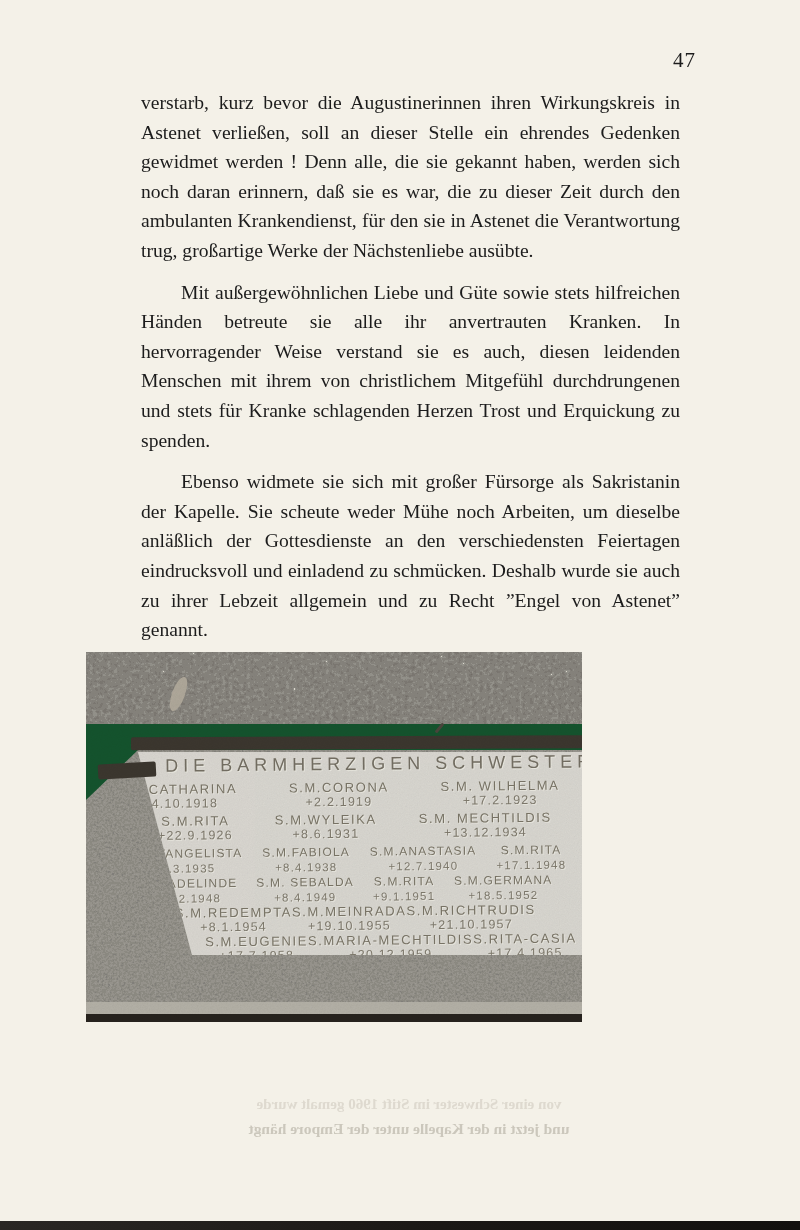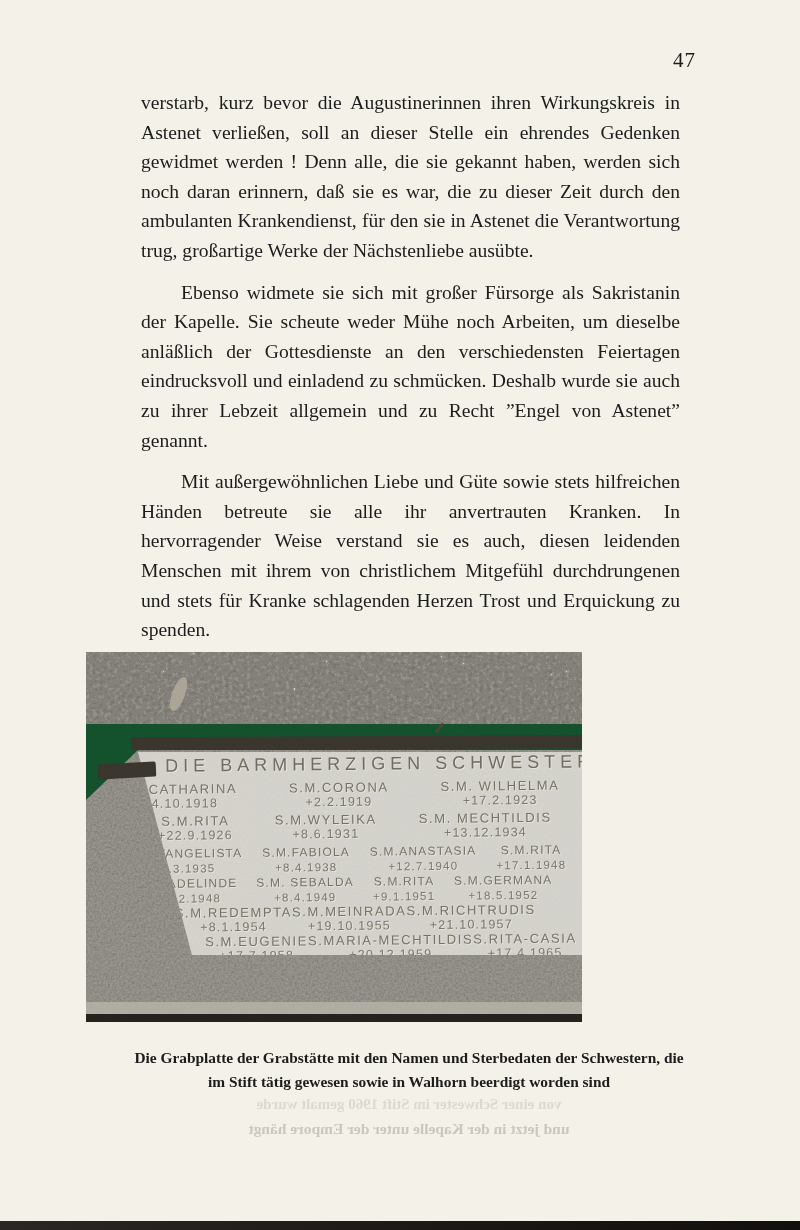--- a/index.html
+++ b/index.html
@@ -159,22 +159,22 @@
           <feFuncA type="linear" slope="0" intercept="1"></feFuncA>
         </filter>
       </defs>
     </svg>
   </div>
 
   <div class="page-number">47</div>
 
   <div class="text-block">
     <p>verstarb, kurz bevor die Augustinerinnen ihren Wirkungskreis in Astenet verließen, soll an dieser Stelle ein ehrendes Gedenken gewidmet werden ! Denn alle, die sie gekannt haben, werden sich noch daran erinnern, daß sie es war, die zu dieser Zeit durch den ambulanten Krankendienst, für den sie in Astenet die Verantwortung trug, großartige Werke der Nächstenliebe ausübte.</p>
+    <p>Mit außergewöhnlichen Liebe und Güte sowie stets hilfreichen Händen betreute sie alle ihr anvertrauten Kranken. In hervorragender Weise verstand sie es auch, diesen leidenden Menschen mit ihrem von christlichem Mitgefühl durchdrungenen und stets für Kranke schlagenden Herzen Trost und Erquickung zu spenden.</p>
     <p>Ebenso widmete sie sich mit großer Fürsorge als Sakristanin der Kapelle. Sie scheute weder Mühe noch Arbeiten, um dieselbe anläßlich der Gottesdienste an den verschiedensten Feiertagen eindrucksvoll und einladend zu schmücken. Deshalb wurde sie auch zu ihrer Lebzeit allgemein und zu Recht ”Engel von Astenet” genannt.</p>
-    <p>Mit außergewöhnlichen Liebe und Güte sowie stets hilfreichen Händen betreute sie alle ihr anvertrauten Kranken. In hervorragender Weise verstand sie es auch, diesen leidenden Menschen mit ihrem von christlichem Mitgefühl durchdrungenen und stets für Kranke schlagenden Herzen Trost und Erquickung zu spenden.</p>
   </div>
 
   <div class="photo">
 
     <div class="layer veg" aria-hidden="true">
       <svg width="616" height="72">
           <rect width="616" height="72" filter="url(#fVeg)"></rect>
         </svg>
     </div>
     <div class="leaf"></div>
@@ -298,22 +298,18 @@
     <div class="bottom-light"></div>
     <div class="bottom-line"></div>
 
     <div class="grain" aria-hidden="true">
       <svg width="616" height="370">
           <rect width="616" height="370" filter="url(#fGrain)"></rect>
         </svg>
     </div>
   </div>
 
-  <div class="caption">
-    <div class="cap-line">Die Grabplatte der Grabstätte mit den Namen und Sterbedaten der Schwestern, die</div>
-    <div class="cap-line">im Stift tätig gewesen sowie in Walhorn beerdigt worden sind</div>
-  </div>
 
   <div class="bleed bleed-1">von einer Schwester im Stift 1960 gemalt wurde</div>
   <div class="bleed bleed-2">und jetzt in der Kapelle unter der Empore hängt</div>
 
   <div class="scan-edge"></div>
 </div>
 
 </body></html>

